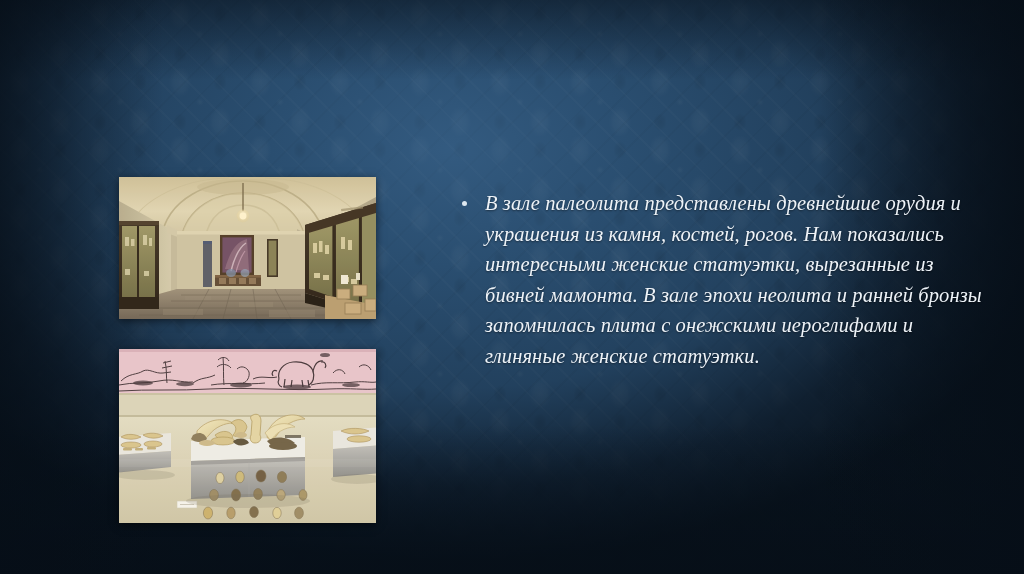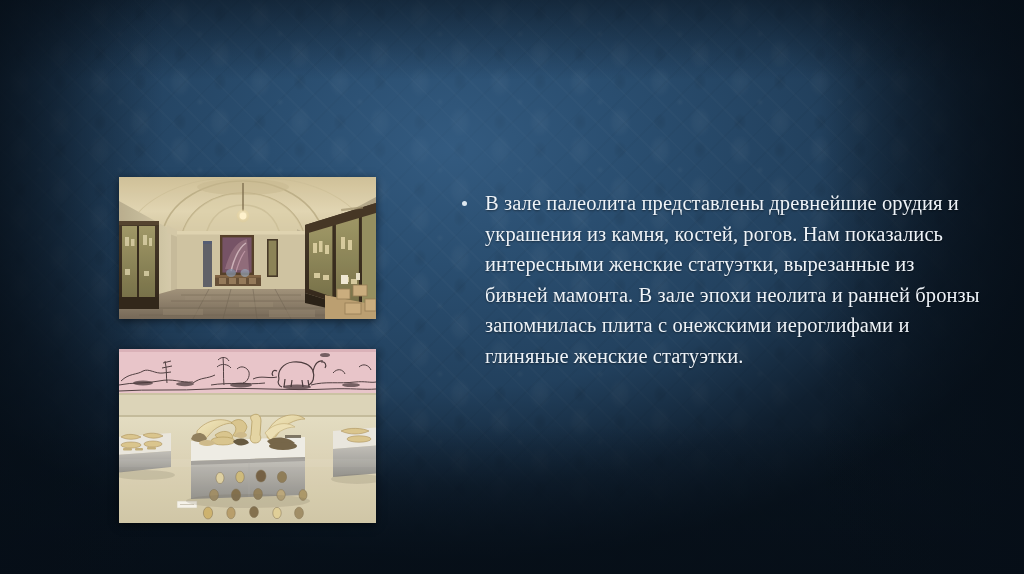--- a/index.html
+++ b/index.html
@@ -55,20 +55,21 @@
     flex:0 0 auto;width:5px;height:5px;border-radius:50%;
     background:#dfe8f0;margin-top:13px;margin-right:18px;
   }
   .bullet-text{
     color:#eef3f8;
     font-size:20.5px;
     line-height:30.5px;
     letter-spacing:.1px;
     text-shadow:0 1px 2px rgba(0,0,0,.45);
     white-space:pre-line;
+    font-style:italic;
   }
 
   
   .photo{
     position:absolute;overflow:hidden;
     box-shadow:0 2px 8px rgba(0,0,0,.55);
   }
   #photo-hall{left:119px;top:177px;width:257px;height:142px;}
   #photo-exhibit{left:119px;top:349px;width:257px;height:174px;}
   .photo svg{display:block;width:100%;height:100%;}

